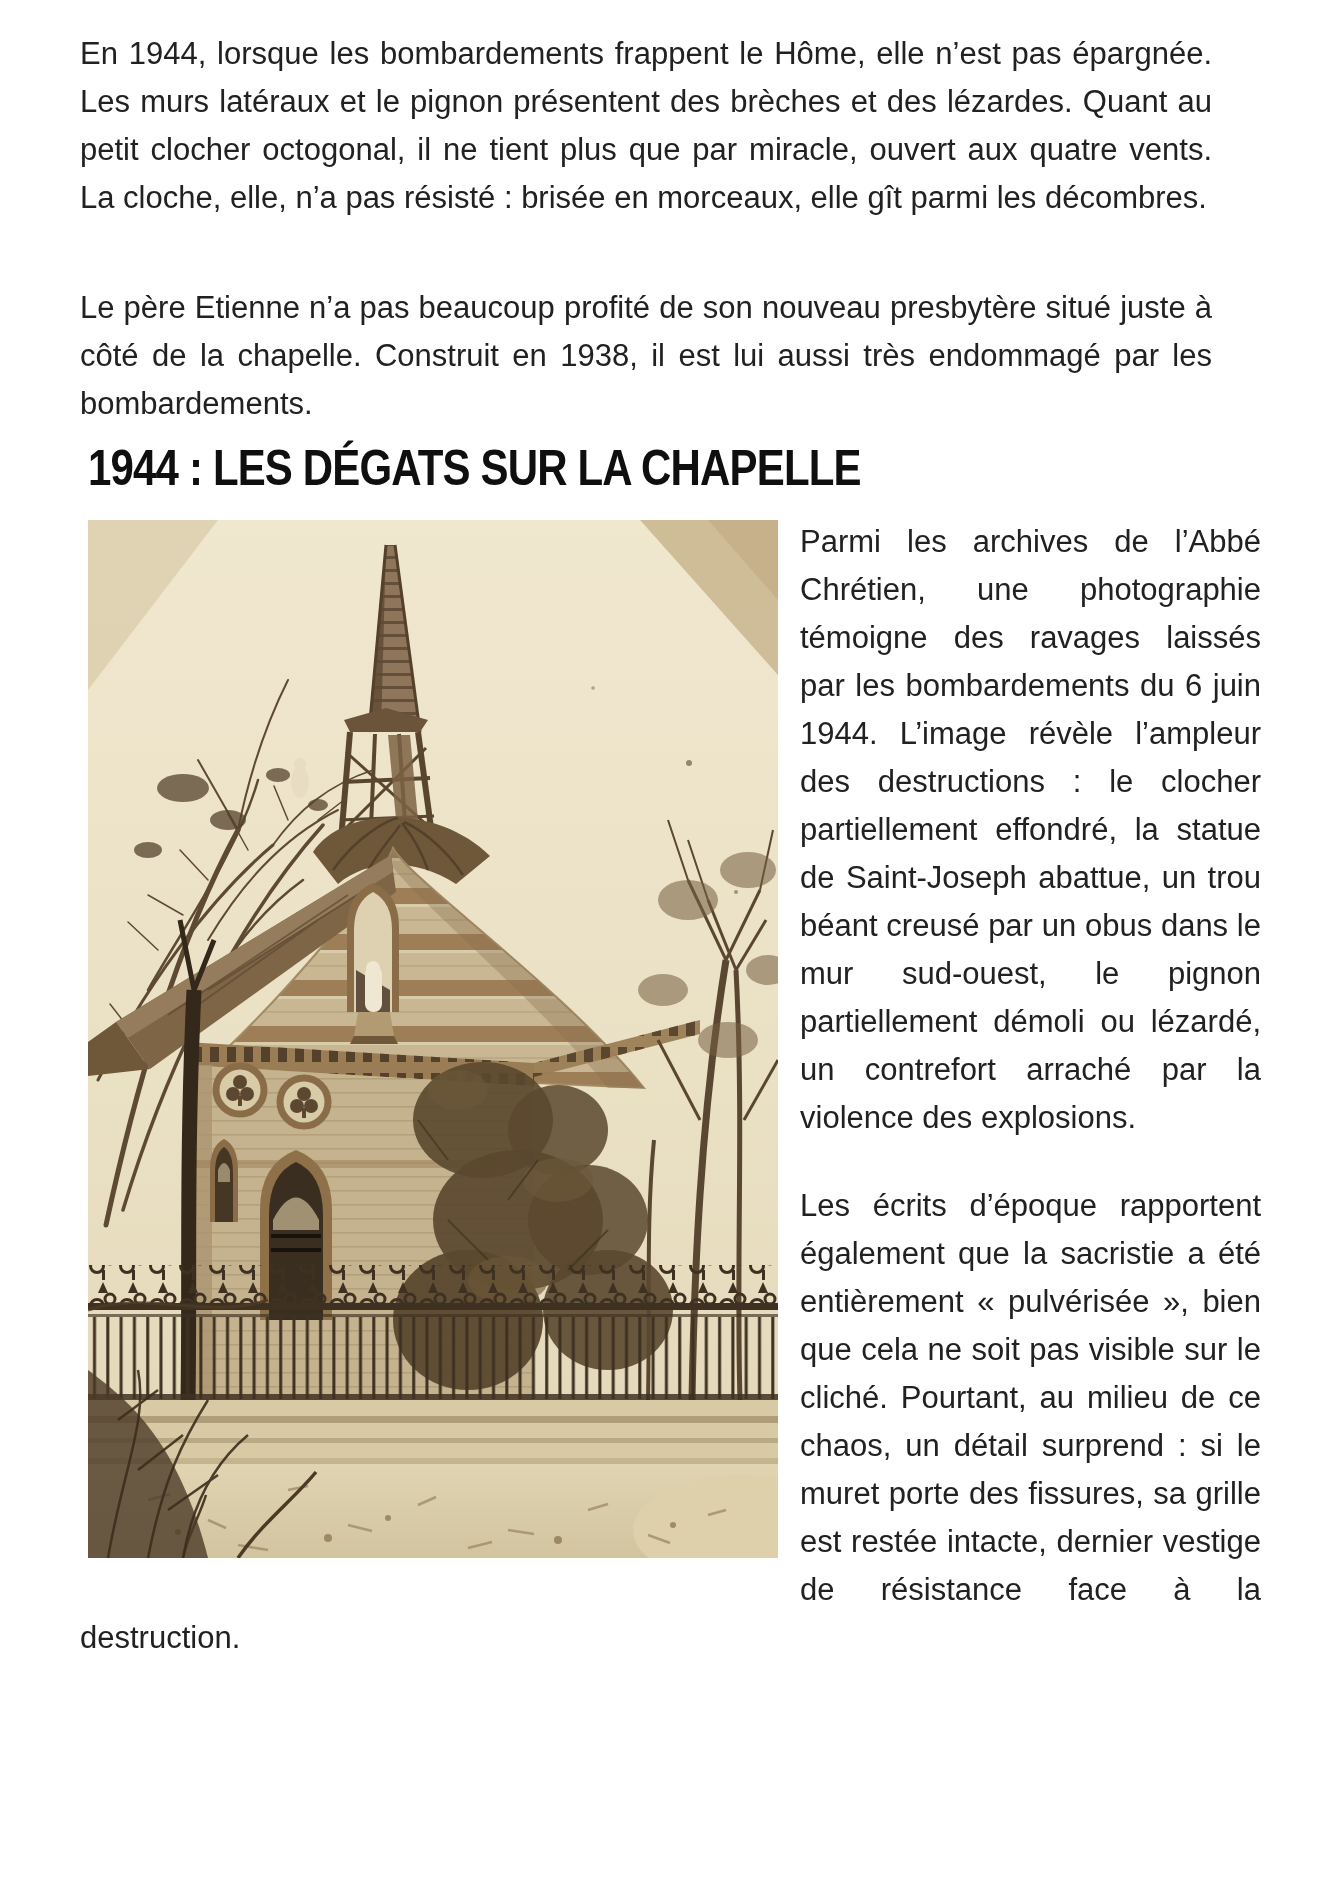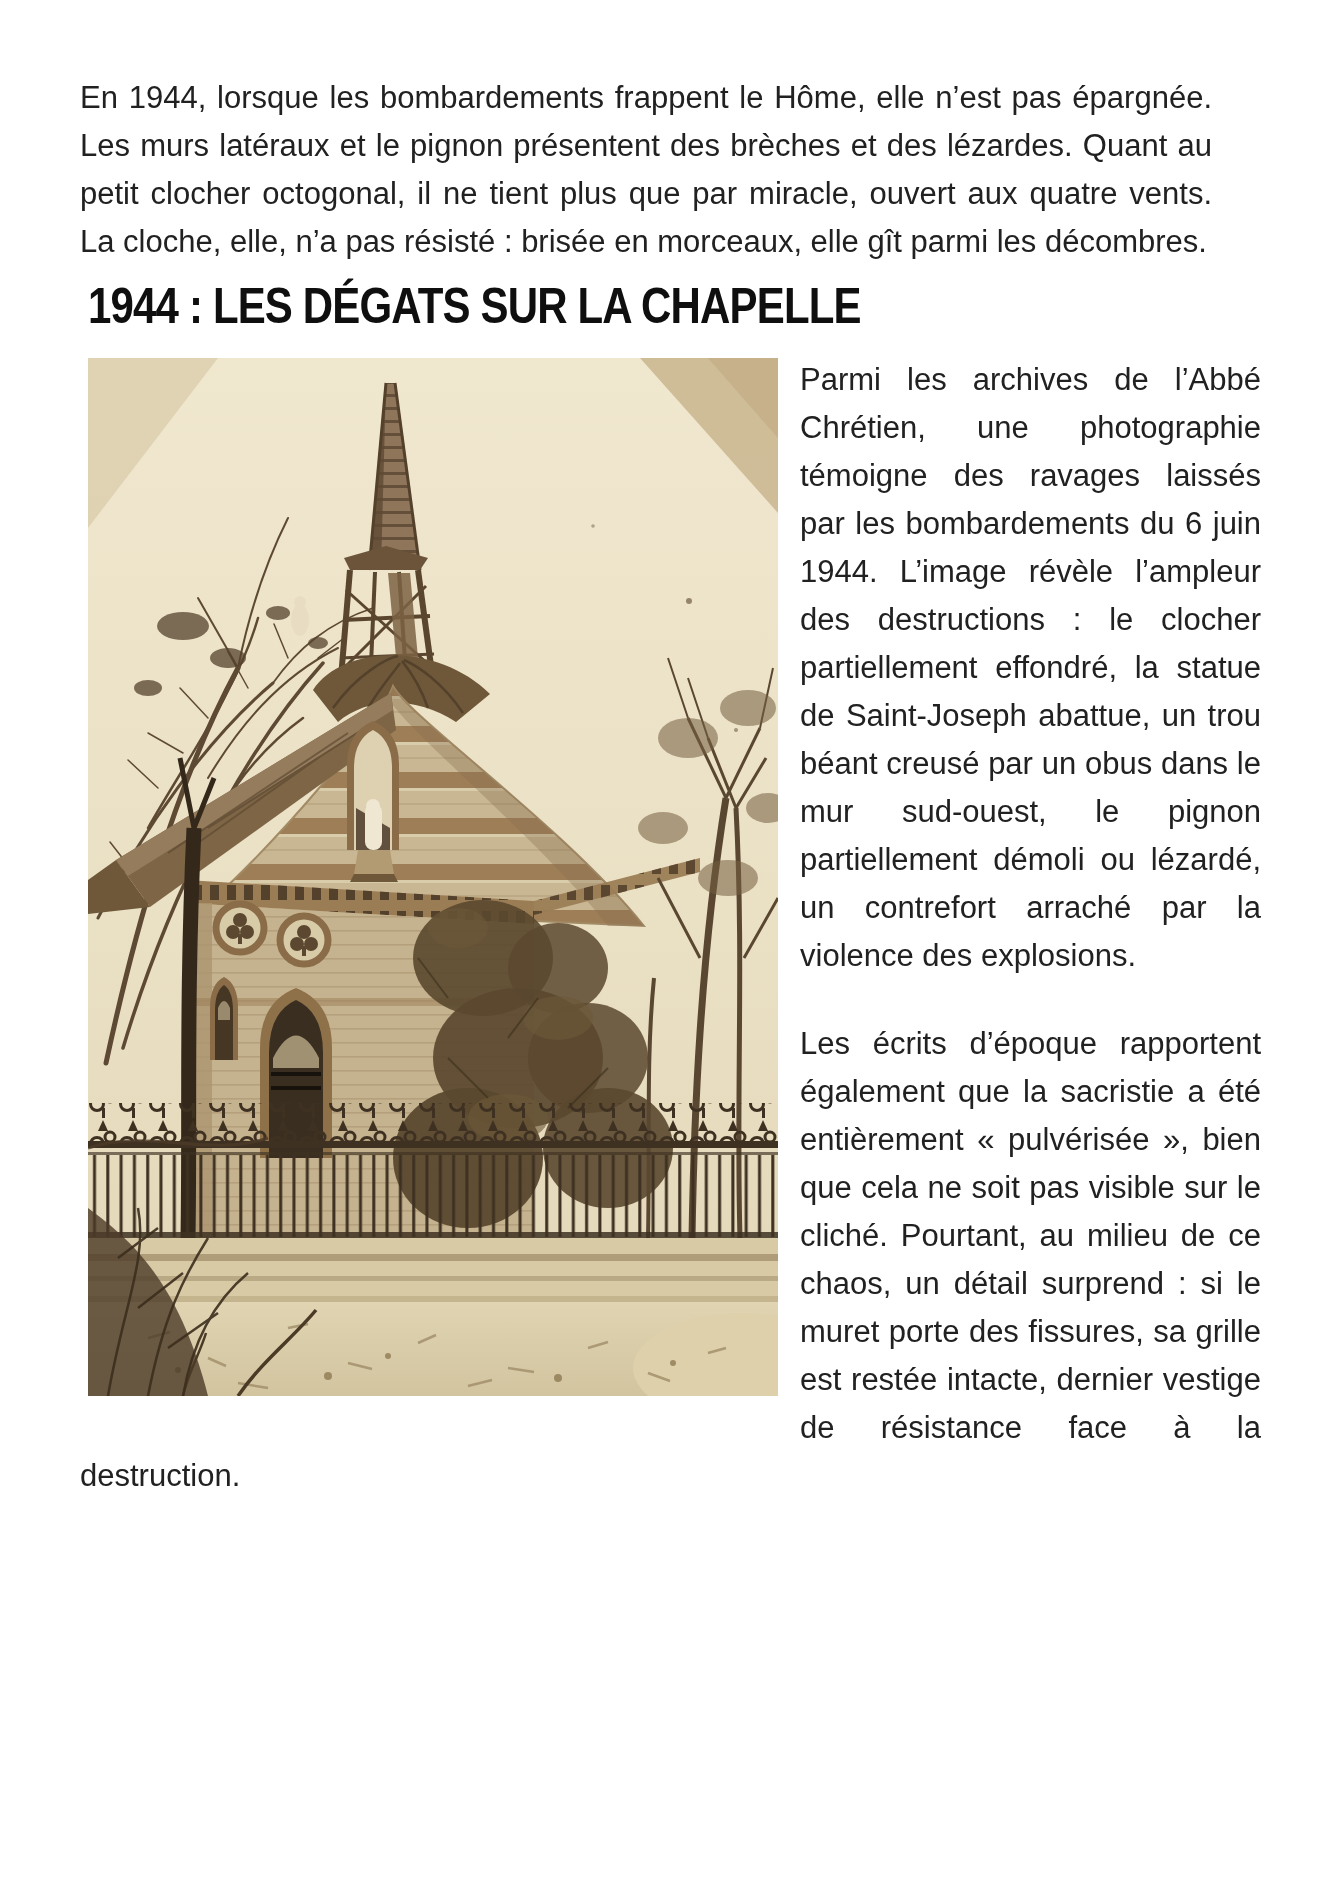--- a/index.html
+++ b/index.html
@@ -1,21 +1,21 @@
 <!DOCTYPE html>
 <html lang="fr"><head>
 <meta charset="utf-8">
 <style>
   html,body{margin:0;padding:0;background:#ffffff;}
   .page{
     position:relative;
     width:1329px;height:1880px;
     background:#ffffff;
     box-sizing:border-box;
-    padding:74px 68px 0 80px;
+    padding:30px 68px 0 80px;
     font-family:"Liberation Sans","DejaVu Sans",sans-serif;
     font-size:31px;line-height:48px;color:#212121;
     overflow:hidden;
   }
   .body-text{margin:0;text-align:justify;}
   .top-para{margin-right:49px;}
   .para-presbytere{margin-top:62px;}
   .heading{
     font-family:"Liberation Sans","DejaVu Sans",sans-serif;
     font-size:50px;line-height:52px;font-weight:700;color:#0f0f0f;
@@ -30,20 +30,21 @@
   figure.photo svg{display:block;width:690px;height:1038px;}
   .para-ecrits{margin-top:40px;}
 </style>
 </head>
 <body>
 
 <div class="page">
 
   <p class="body-text top-para">En 1944, lorsque les bombardements frappent le Hôme, elle n’est pas épargnée. Les murs latéraux et le pignon présentent des brèches et des lézardes. Quant au petit clocher octogonal, il ne tient plus que par miracle, ouvert aux quatre vents. La cloche, elle, n’a pas résisté&nbsp;: brisée en morceaux, elle gît parmi les décombres.</p>
 
+  <p class="body-text top-para para-presbytere">Le père Etienne n’a pas beaucoup profité de son nouveau presbytère situé juste à côté de la chapelle. Construit en 1938, il est lui aussi très endommagé par les bombardements.</p>
 
   <h1 class="heading">1944 : LES DÉGATS SUR LA CHAPELLE</h1>
 
   <div>
 
     <figure class="photo" role="img" aria-label="Photographie sépia de la chapelle bombardée : clocher effondré, pignon rayé endommagé, arbres et grille en fer au premier plan">
       <svg viewBox="0 0 690 1038" xmlns="http://www.w3.org/2000/svg">
         <defs>
           <linearGradient id="skyG" x1="0" y1="0" x2="0" y2="1">
             <stop offset="0" stop-color="#f0e7cf"></stop>

